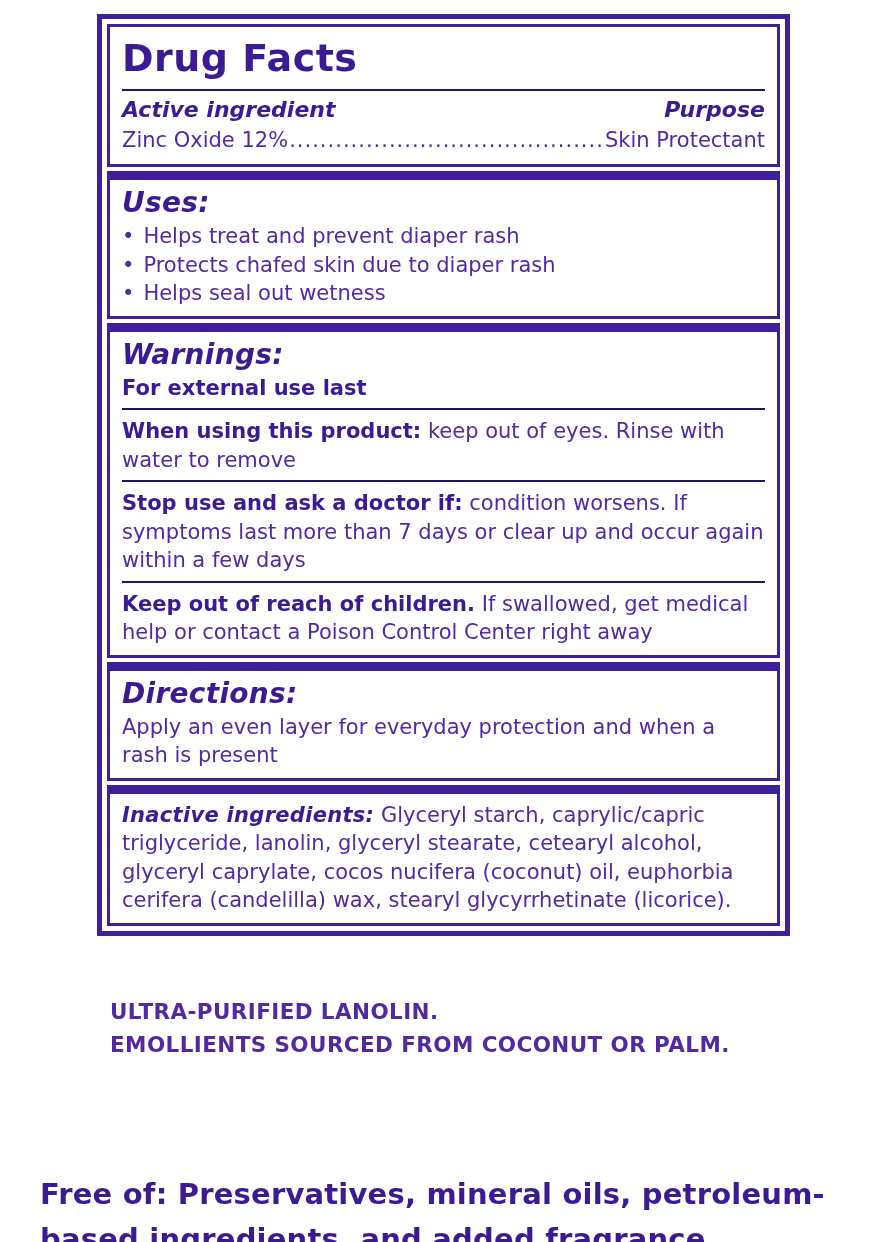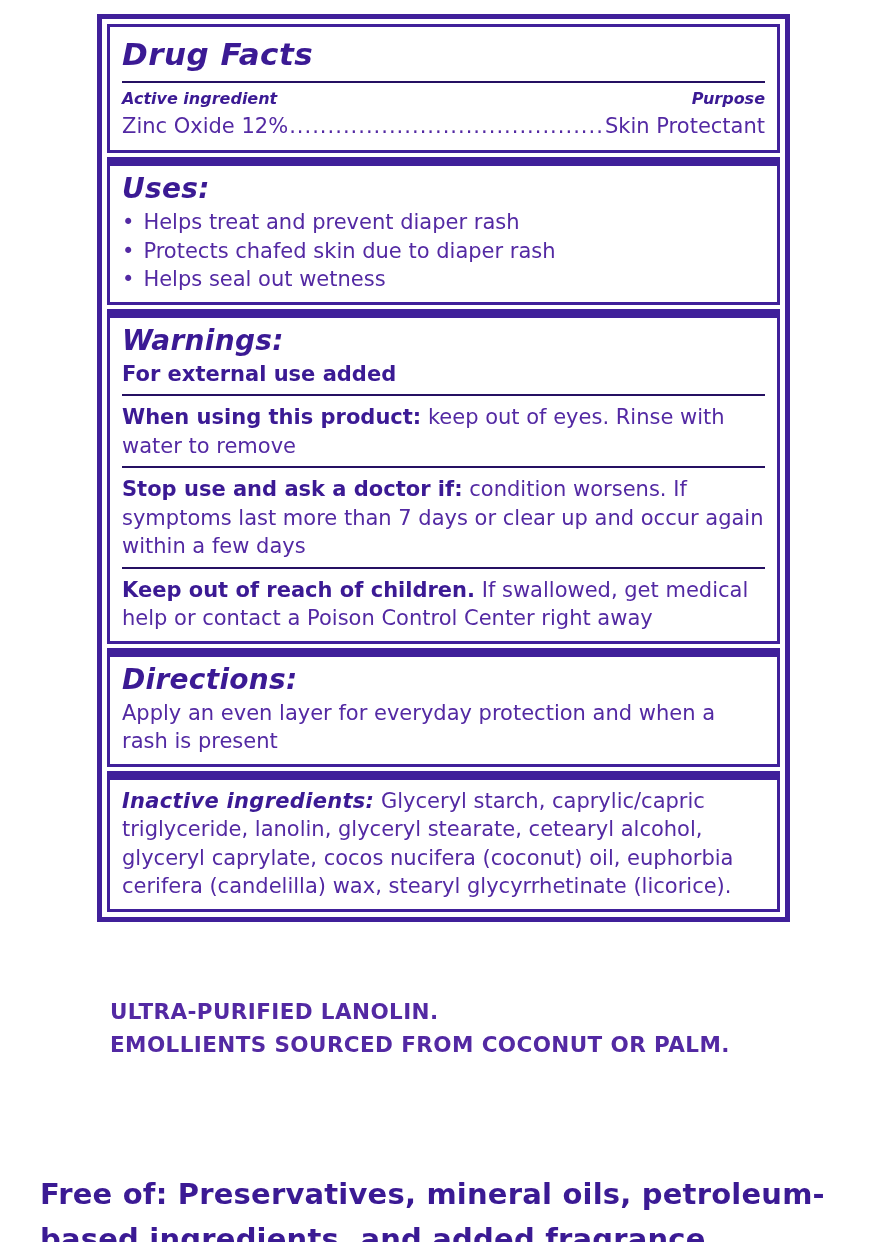--- a/index.html
+++ b/index.html
@@ -20,28 +20,28 @@
     border:5px solid var(--purple-border);
     padding:5px;background:#fff;
   }
   .box{
     border:3px solid var(--purple-border);
     padding:3px 12px 8px 12px;
     background:#fff;
   }
   .box + .box{margin-top:4px;border-top-width:9px;}
   h1{
-    font-size:31px;font-style:italic;font-weight:bold;
+    font-size:38px;font-weight:bold;
     color:var(--purple-bold);letter-spacing:0.5px;
     margin:6px 0 9px 0;
   }
   .rule{height:2px;background:var(--rule-dark);}
   .title-rule{margin:0 0 6px 0;}
   .row{display:flex;justify-content:space-between;align-items:baseline;}
-  .heads{font-size:16px;font-weight:bold;font-style:italic;color:var(--purple-bold);margin:2px 0 4px 0;}
+  .heads{font-size:22px;font-weight:bold;font-style:italic;color:var(--purple-bold);margin:2px 0 4px 0;}
   .leaderline{font-size:21px;line-height:28px;margin-bottom:2px;align-items:flex-end;}
   .dots{flex:1;overflow:hidden;white-space:nowrap;letter-spacing:1px;margin:0 1px;}
   h2{
     font-size:28px;font-style:italic;font-weight:bold;
     color:var(--purple-bold);margin:3px 0 3px 0;letter-spacing:0.3px;
   }
   p,.li{font-size:21px;line-height:28.5px;}
   b{font-weight:bold;color:var(--purple-bold);}
   .bold-line{font-weight:bold;color:var(--purple-bold);}
   .li{display:flex;}
@@ -90,21 +90,21 @@
       <span>Protects chafed skin due to diaper rash</span>
     </div>
     <div class="li">
       <span class="bullet">•</span>
       <span>Helps seal out wetness</span>
     </div>
   </section>
 
   <section class="box">
     <h2>Warnings:</h2>
-    <p class="bold-line">For external use added</p>
+    <p class="bold-line">For external use last</p>
     <div class="rule w-rule"></div>
     <p><b>When using this product:</b> <span>keep out of eyes. Rinse with water to remove</span></p>
     <div class="rule w-rule"></div>
     <p><b>Stop use and ask a doctor if:</b> <span>condition worsens. If symptoms last more than 7 days or clear up and occur again within a few days</span></p>
     <div class="rule w-rule"></div>
     <p><b>Keep out of reach of children.</b> <span>If swallowed, get medical help or contact a Poison Control Center right away</span></p>
   </section>
 
   <section class="box">
     <h2>Directions:</h2>

